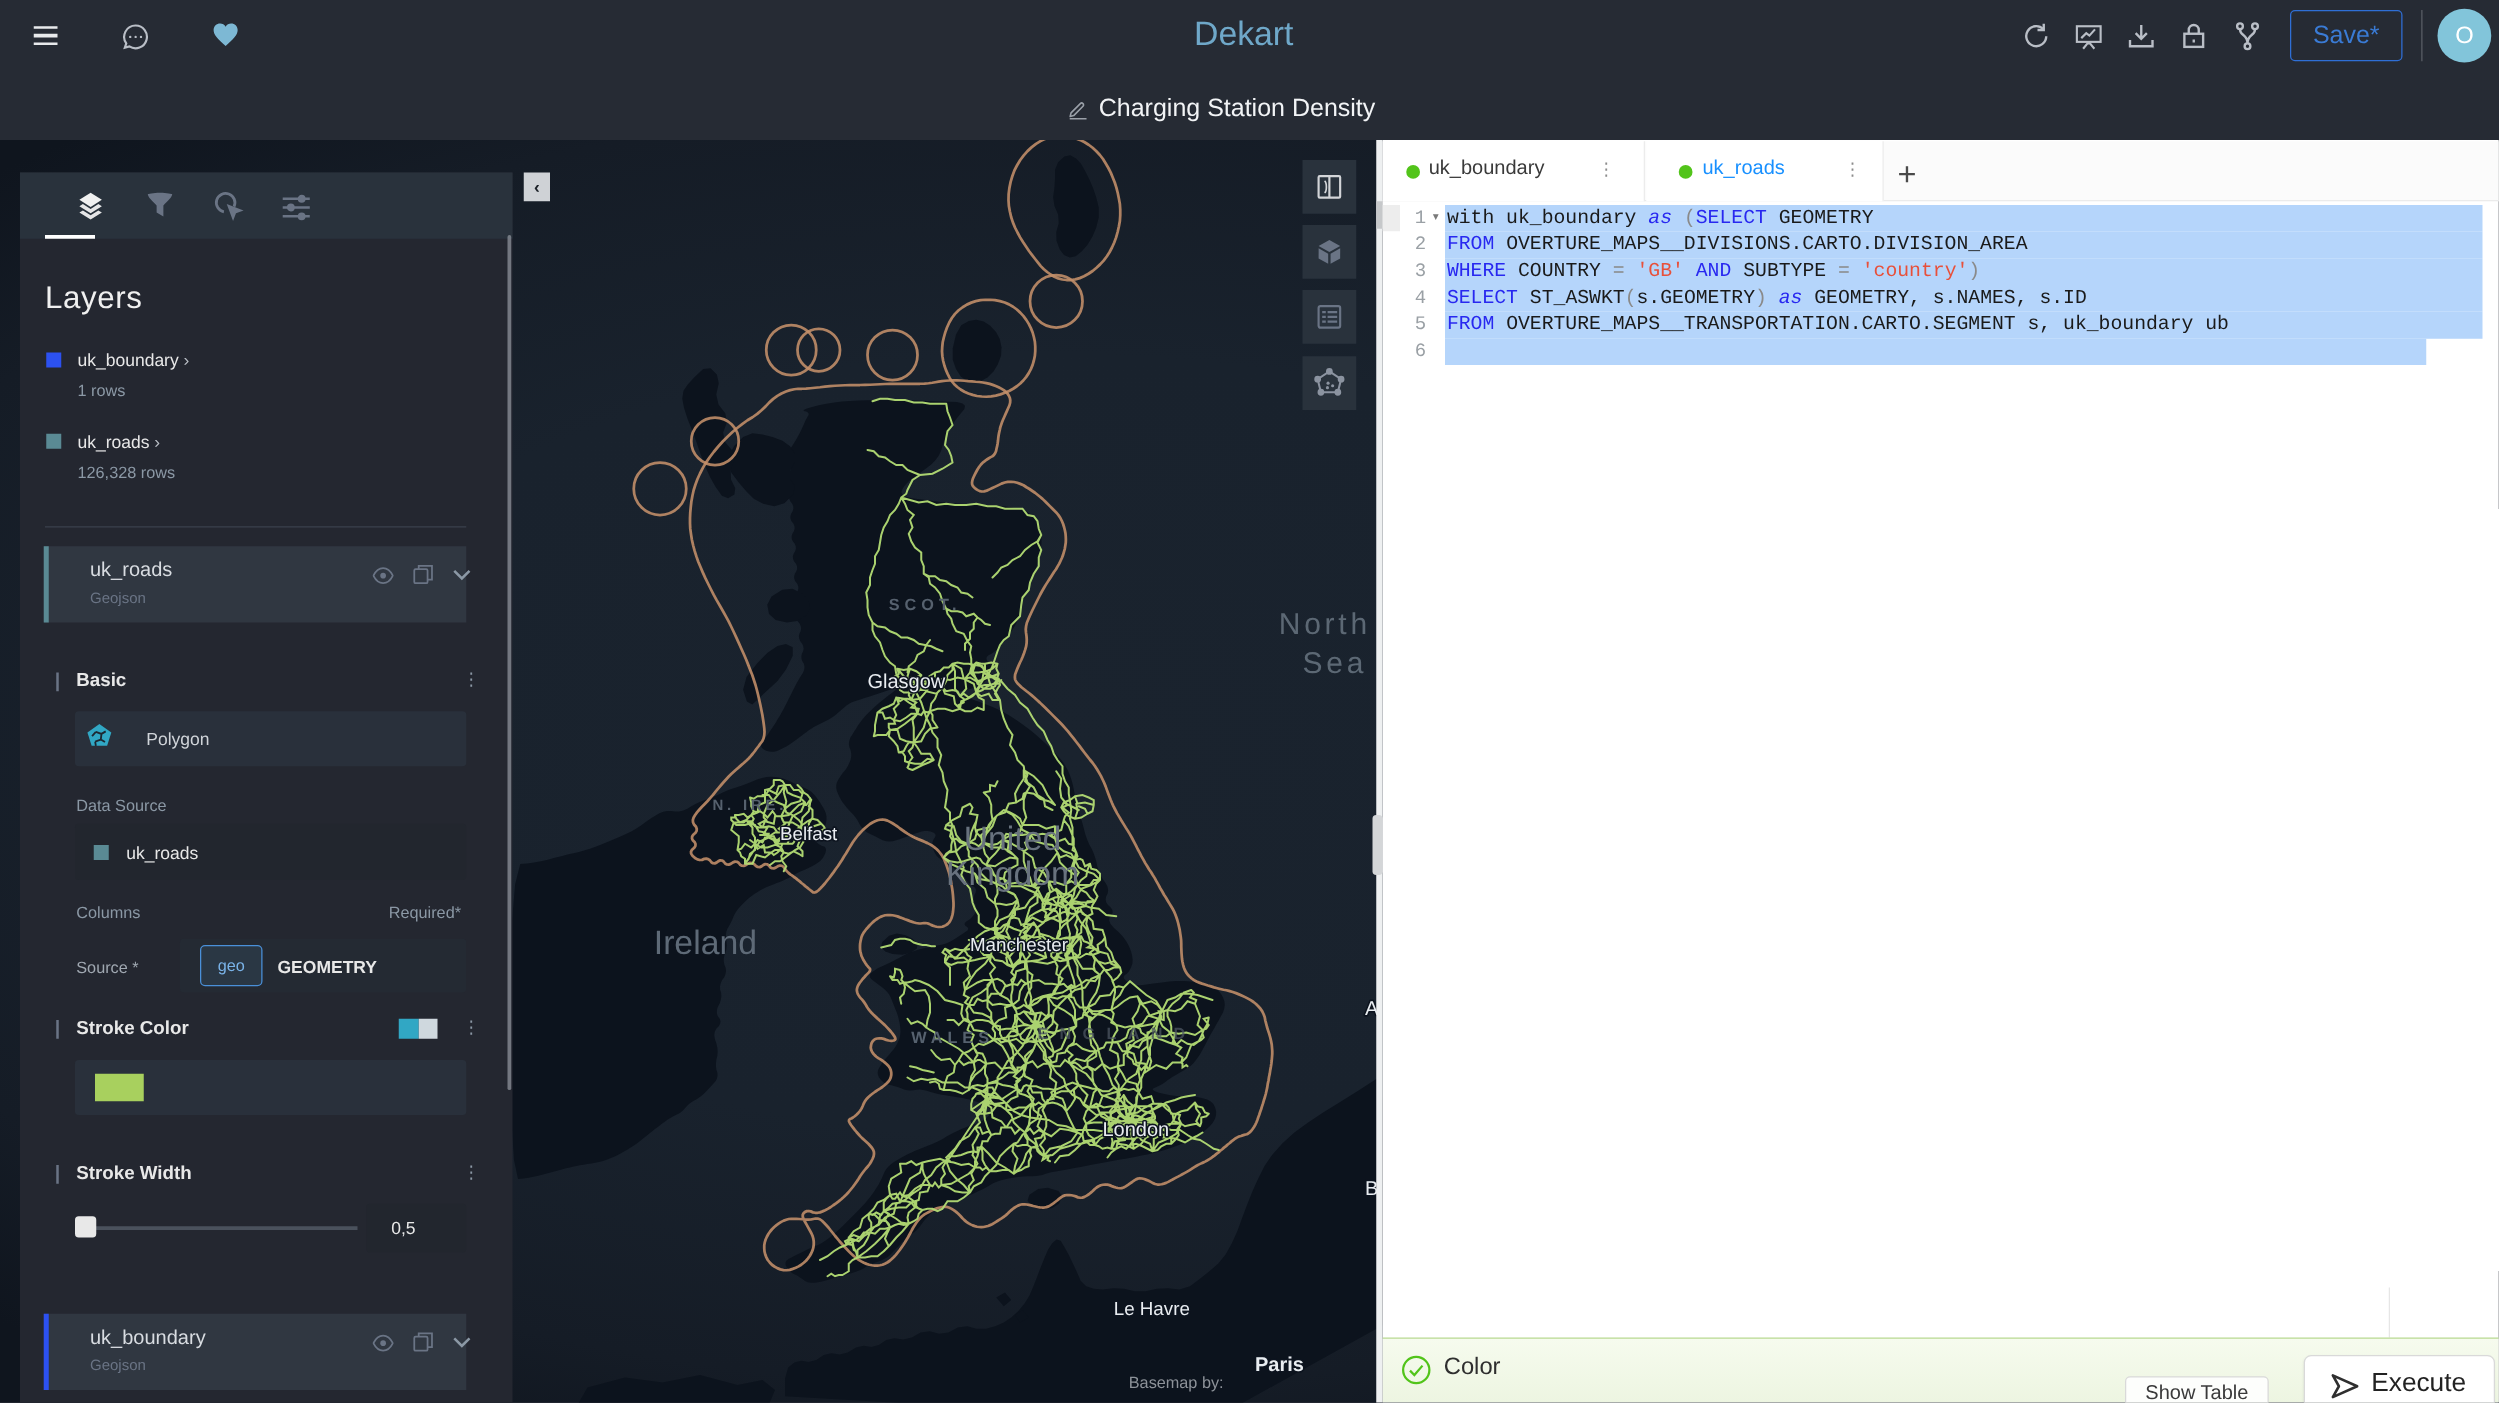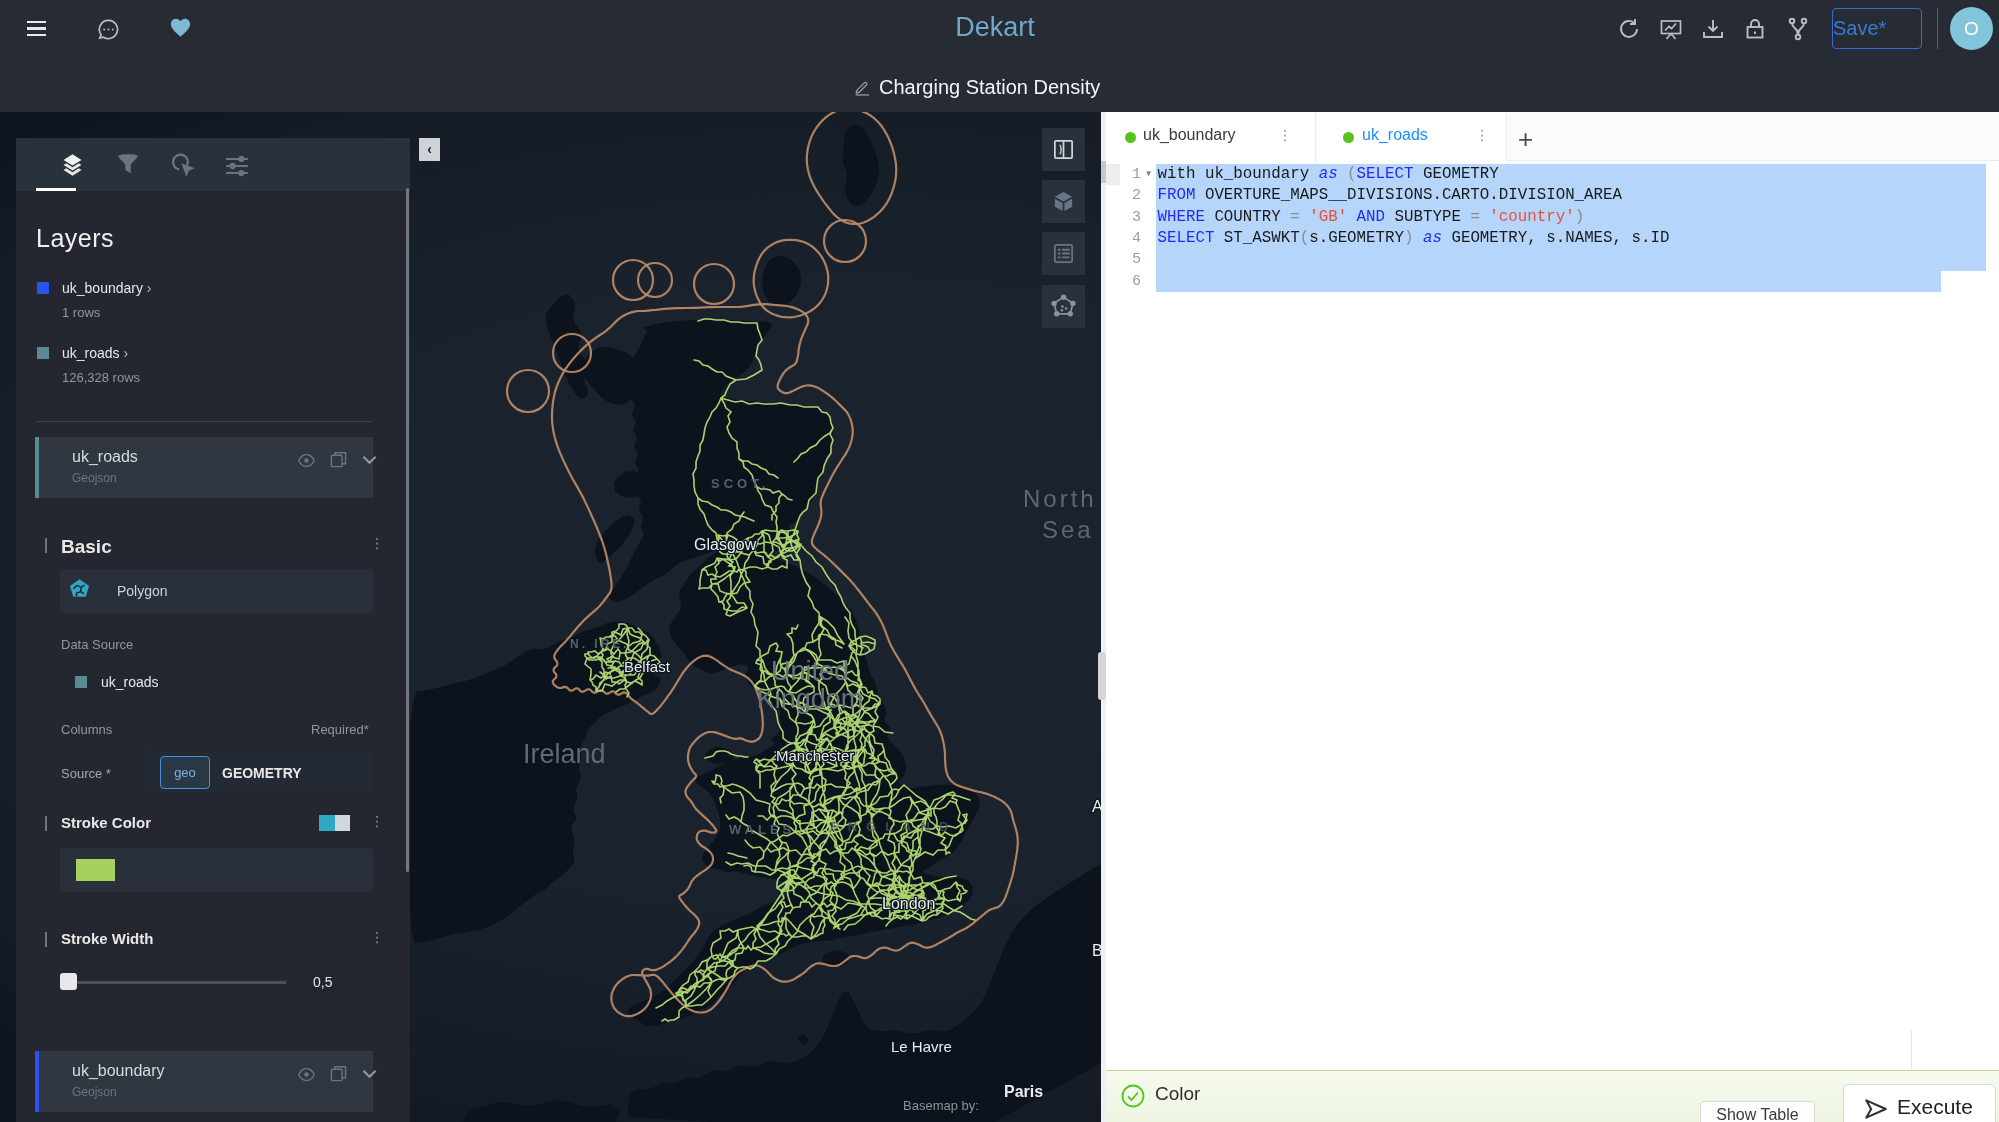--- a/index.html
+++ b/index.html
@@ -46,21 +46,21 @@
         <path d="M8 10 V7 a4 4 0 0 1 8 0 v3"></path>
         <path d="M12 14.5 v2.5"></path>
       </svg>
   <svg class="abs" style="left:1786px;top:17px" width="24" height="24" viewBox="0 0 24 24" fill="none" stroke="#b9bec6" stroke-width="1.9">
         <circle cx="6" cy="4" r="2.3"></circle>
         <circle cx="18" cy="4" r="2.3"></circle>
         <circle cx="12" cy="20" r="2.3"></circle>
         <path d="M6 6.3 C6 12 12 10 12 17.7 M18 6.3 C18 12 12 10 12 17.7"></path>
       </svg>
 
-  <div class="abs" style="left:1832px;top:8px;width:90px;height:41px;border:1.5px solid #2f6fd6;border-radius:4px;color:#3a7bd5;font-size:20px;line-height:38px">Save*</div>
+  <div class="abs" style="left:1832px;top:8px;width:90px;height:41px;border:1.5px solid #2f6fd6;border-radius:4px;color:#3a7bd5;font-size:20px;text-align:center;line-height:38px">Save*</div>
   <div class="abs" style="left:1937px;top:8px;width:1px;height:41px;background:#5a5f66"></div>
 
   <div class="abs" style="left:1950px;top:7px;width:43px;height:43px;border-radius:50%;background:#82c5da;color:#fff;font-size:19px;text-align:center;line-height:43px">O</div>
 
   <svg class="abs" style="left:854px;top:79px" width="17" height="17" viewBox="0 0 24 24" fill="none" stroke="#9aa0a8" stroke-width="1.8">
         <path d="M4 16 L14.5 5.5 a2.1 2.1 0 0 1 3 3 L7 19 l-4 1 z" stroke-linejoin="round"></path>
         <path d="M2.5 22.5 h19"></path>
       </svg>
   <div class="abs" style="left:879px;top:76px;font-size:20px;color:#f2f4f6">Charging Station Density</div>
 </div>
@@ -167,21 +167,21 @@
     <svg class="abs" style="left:295px;top:14px" width="17" height="17" viewBox="0 0 24 24" fill="none" stroke="#6a7485" stroke-width="2">
           <rect x="2" y="6" width="15" height="16" rx="1.5"></rect>
           <path d="M7 6 V2.5 H22 V18 h-5"></path>
         </svg>
     <svg class="abs" style="left:327px;top:17px" width="15" height="12" viewBox="0 0 16 10" fill="none" stroke="#8b98a5" stroke-width="2.2">
           <path d="M1.5 1.5 L8 8 L14.5 1.5"></path>
         </svg>
   </div>
 
   <div class="abs" style="left:29px;top:400px;width:2px;height:15px;background:#6a7485"></div>
-  <div class="abs" style="left:45px;top:398px;font-size:19px;font-weight:bold;color:#e8e8e8">Basic</div>
+  <div class="abs" style="left:45px;top:398px;font-size:15px;font-weight:bold;color:#e8e8e8">Basic</div>
   <div class="abs" style="left:354px;top:397px;color:#8b98a5;font-size:14px;letter-spacing:0">⋮</div>
   <div class="abs" style="left:44px;top:431px;width:313px;height:44px;background:#29303b;border-radius:3px">
     <svg class="abs" style="left:6px;top:8px" width="27" height="27" viewBox="0 0 24 24">
           <path d="M12 2 L20.5 8 L17.5 17.5 L6.5 17.5 L3.5 8 Z" fill="#31a7c4"></path>
           <g stroke="#1d2731" stroke-width="1.3" fill="none">
             <path d="M9.5 7.5 L13.5 9 L16.5 7.2 M13.5 9 L13 13 L9 14.5 M13 13 L16 14.8 M9.5 7.5 L6.8 10.5 M9 14.5 L9.5 17.5"></path>
           </g>
         </svg>
     <div class="abs" style="left:57px;top:14px;font-size:14px;color:#d0d4d9">Polygon</div>
   </div>
@@ -316,20 +316,21 @@
           <span class="code"><span class="k">WHERE</span> COUNTRY <span class="o">=</span> <span class="s">'GB'</span> <span class="k">AND</span> SUBTYPE <span class="o">=</span> <span class="s">'country'</span><span class="o">)</span></span>
         </div>
 <div class="cl" style="top:66.0px">
           <span class="sel" style="right:13px"></span>
           <span class="ln">4</span>
           <span class="code"><span class="k">SELECT</span> ST_ASWKT<span class="o">(</span>s.GEOMETRY<span class="o">)</span> <span class="i">as</span> GEOMETRY, s.NAMES, s.ID</span>
         </div>
 <div class="cl" style="top:87.4px">
           <span class="sel" style="right:13px"></span>
           <span class="ln">5</span>
+          <span class="code"><span class="k">FROM</span> OVERTURE_MAPS__TRANSPORTATION.CARTO.SEGMENT s, uk_boundary ub</span>
         </div>
 <div class="cl" style="top:108.8px">
           <span class="sel" style="width:785px"></span>
           <span class="ln">6</span>
         </div>
   </div>
 
   <div class="abs" style="left:805px;top:918px;width:1px;height:40px;background:#e6e6e6"></div>
   <div class="abs" style="left:0;top:958px;width:893px;height:52px;background:linear-gradient(#f6fbee,#edf5e1);border-top:1px solid #b7d98f;font-family:'Liberation Sans',sans-serif">
     <svg class="abs" style="left:15px;top:13px" width="24" height="24" viewBox="0 0 24 24" fill="none" stroke="#52c41a" stroke-width="1.8">

